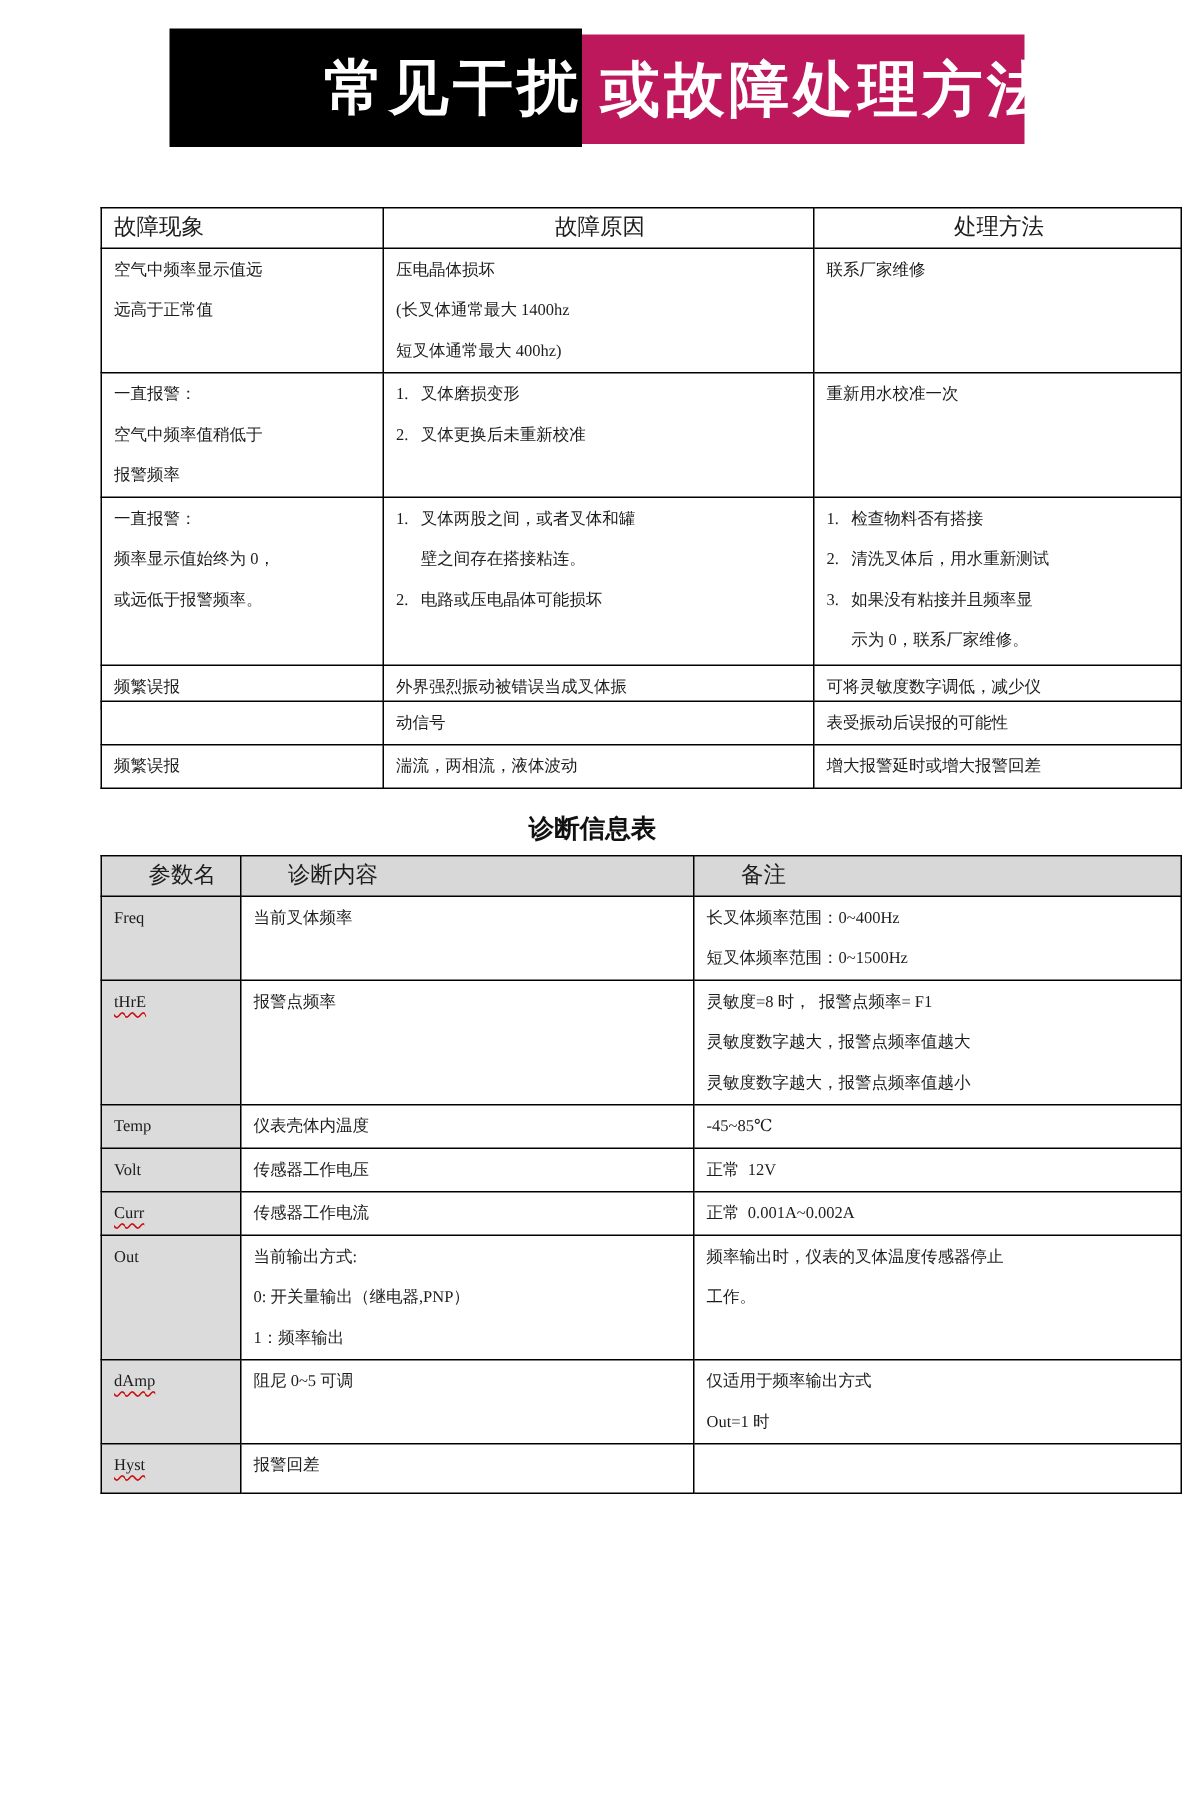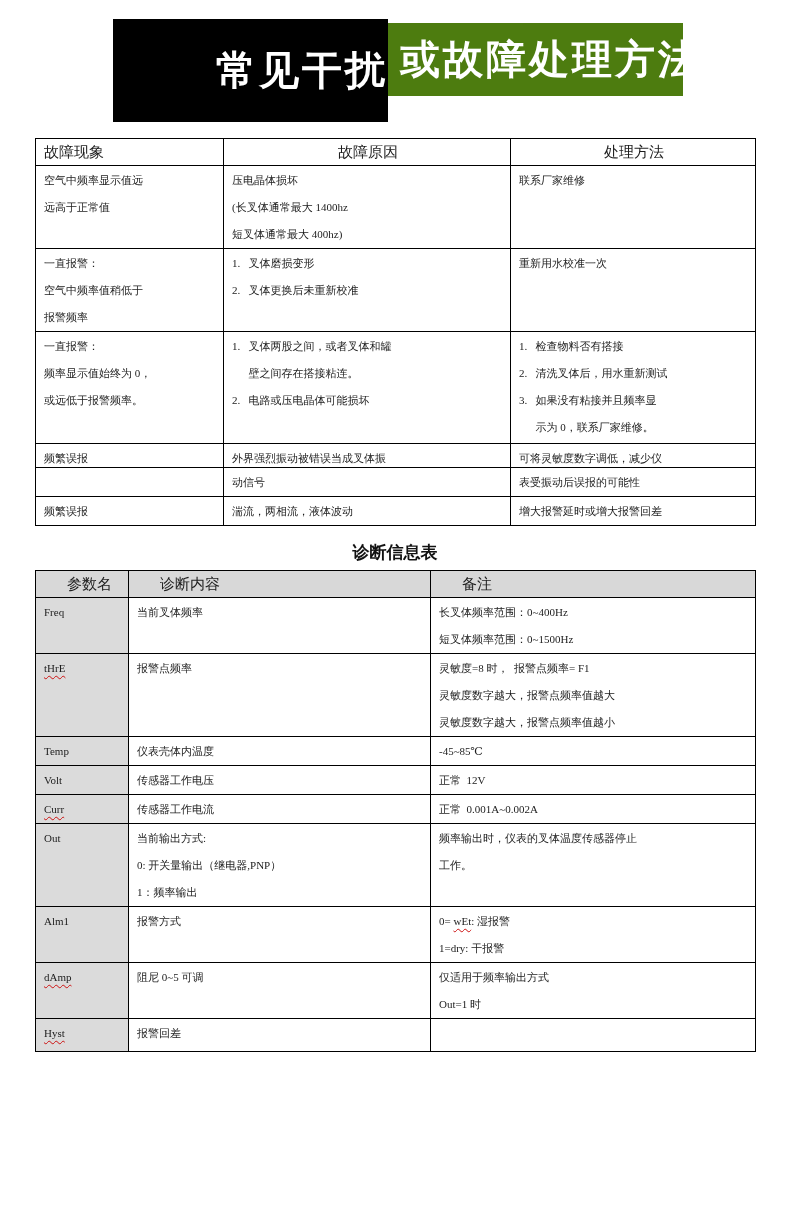--- a/index.html
+++ b/index.html
@@ -1,28 +1,28 @@
 <!DOCTYPE html>
 <html><head>
 <meta charset="utf-8">
 <style>
   html,body{margin:0;padding:0;background:#ffffff;}
   .page{position:relative;width:790px;height:1208px;background:#ffffff;overflow:hidden;
         font-family:"Liberation Serif","DejaVu Serif",serif;color:#1c1c1c;}
 
   
-  .banner-black{position:absolute;left:113px;top:19px;width:275px;height:103px;background:#000000;
+  .banner-black{position:absolute;left:113px;top:19px;width:275px;height:79px;background:#000000;
     display:flex;align-items:center;justify-content:flex-end;}
-  .banner-gold{position:absolute;left:388px;top:23px;width:295px;height:73px;background:#4d7c0f;
+  .banner-gold{position:absolute;left:388px;top:23px;width:295px;height:73px;background:#be185d;
     display:flex;align-items:center;justify-content:flex-start;padding-left:12px;box-sizing:border-box;}
   .banner-text{color:#ffffff;font-family:"Liberation Sans","DejaVu Sans",sans-serif;
     font-weight:bold;font-size:40px;letter-spacing:3px;white-space:nowrap;}
 
   
-  table{border-collapse:collapse;table-layout:fixed;position:absolute;background:#ffffff;}
+  table{border-collapse:collapse;table-layout:fixed;position:absolute;background:#ffffff;margin-left:32px;}
   td,th{border:1px solid #000;vertical-align:top;padding:1px 6px 0 8px;font-weight:normal;text-align:left;}
   .cell{display:block;white-space:pre-wrap;font-size:11px;line-height:27px;color:#1c1c1c;}
   .hdr{font-size:15px;line-height:25px;}
   .center{text-align:center;}
 
   #table1-seg1{left:35px;top:138px;width:720px;}
   #table1-seg2{left:35px;top:467px;width:720px;}
   #table2{left:35px;top:570px;width:720px;}
 
   #table2 .param-col{background:#DBDBDB;}
@@ -241,32 +241,20 @@
       <td>
             <span class="cell">当前输出方式:
 0: 开关量输出（继电器,PNP）
 1：频率输出</span>
           </td>
       <td>
             <span class="cell">频率输出时，仪表的叉体温度传感器停止
 工作。</span>
           </td>
     </tr>
-    <tr style="height:53px">
-      <td class="param-col">
-            <span class="cell">Alm1</span>
-          </td>
-      <td>
-            <span class="cell">报警方式</span>
-          </td>
-      <td>
-        <span class="cell"><span>0= </span><span class="sp">wEt</span><span>: 湿报警</span>
-<span>1=dry: 干报警</span></span>
-      </td>
-    </tr>
     <tr style="height:54px">
       <td class="param-col">
             <span class="cell sp">dAmp</span>
           </td>
       <td>
             <span class="cell">阻尼 0~5 可调</span>
           </td>
       <td>
             <span class="cell">仅适用于频率输出方式
 Out=1 时</span>

